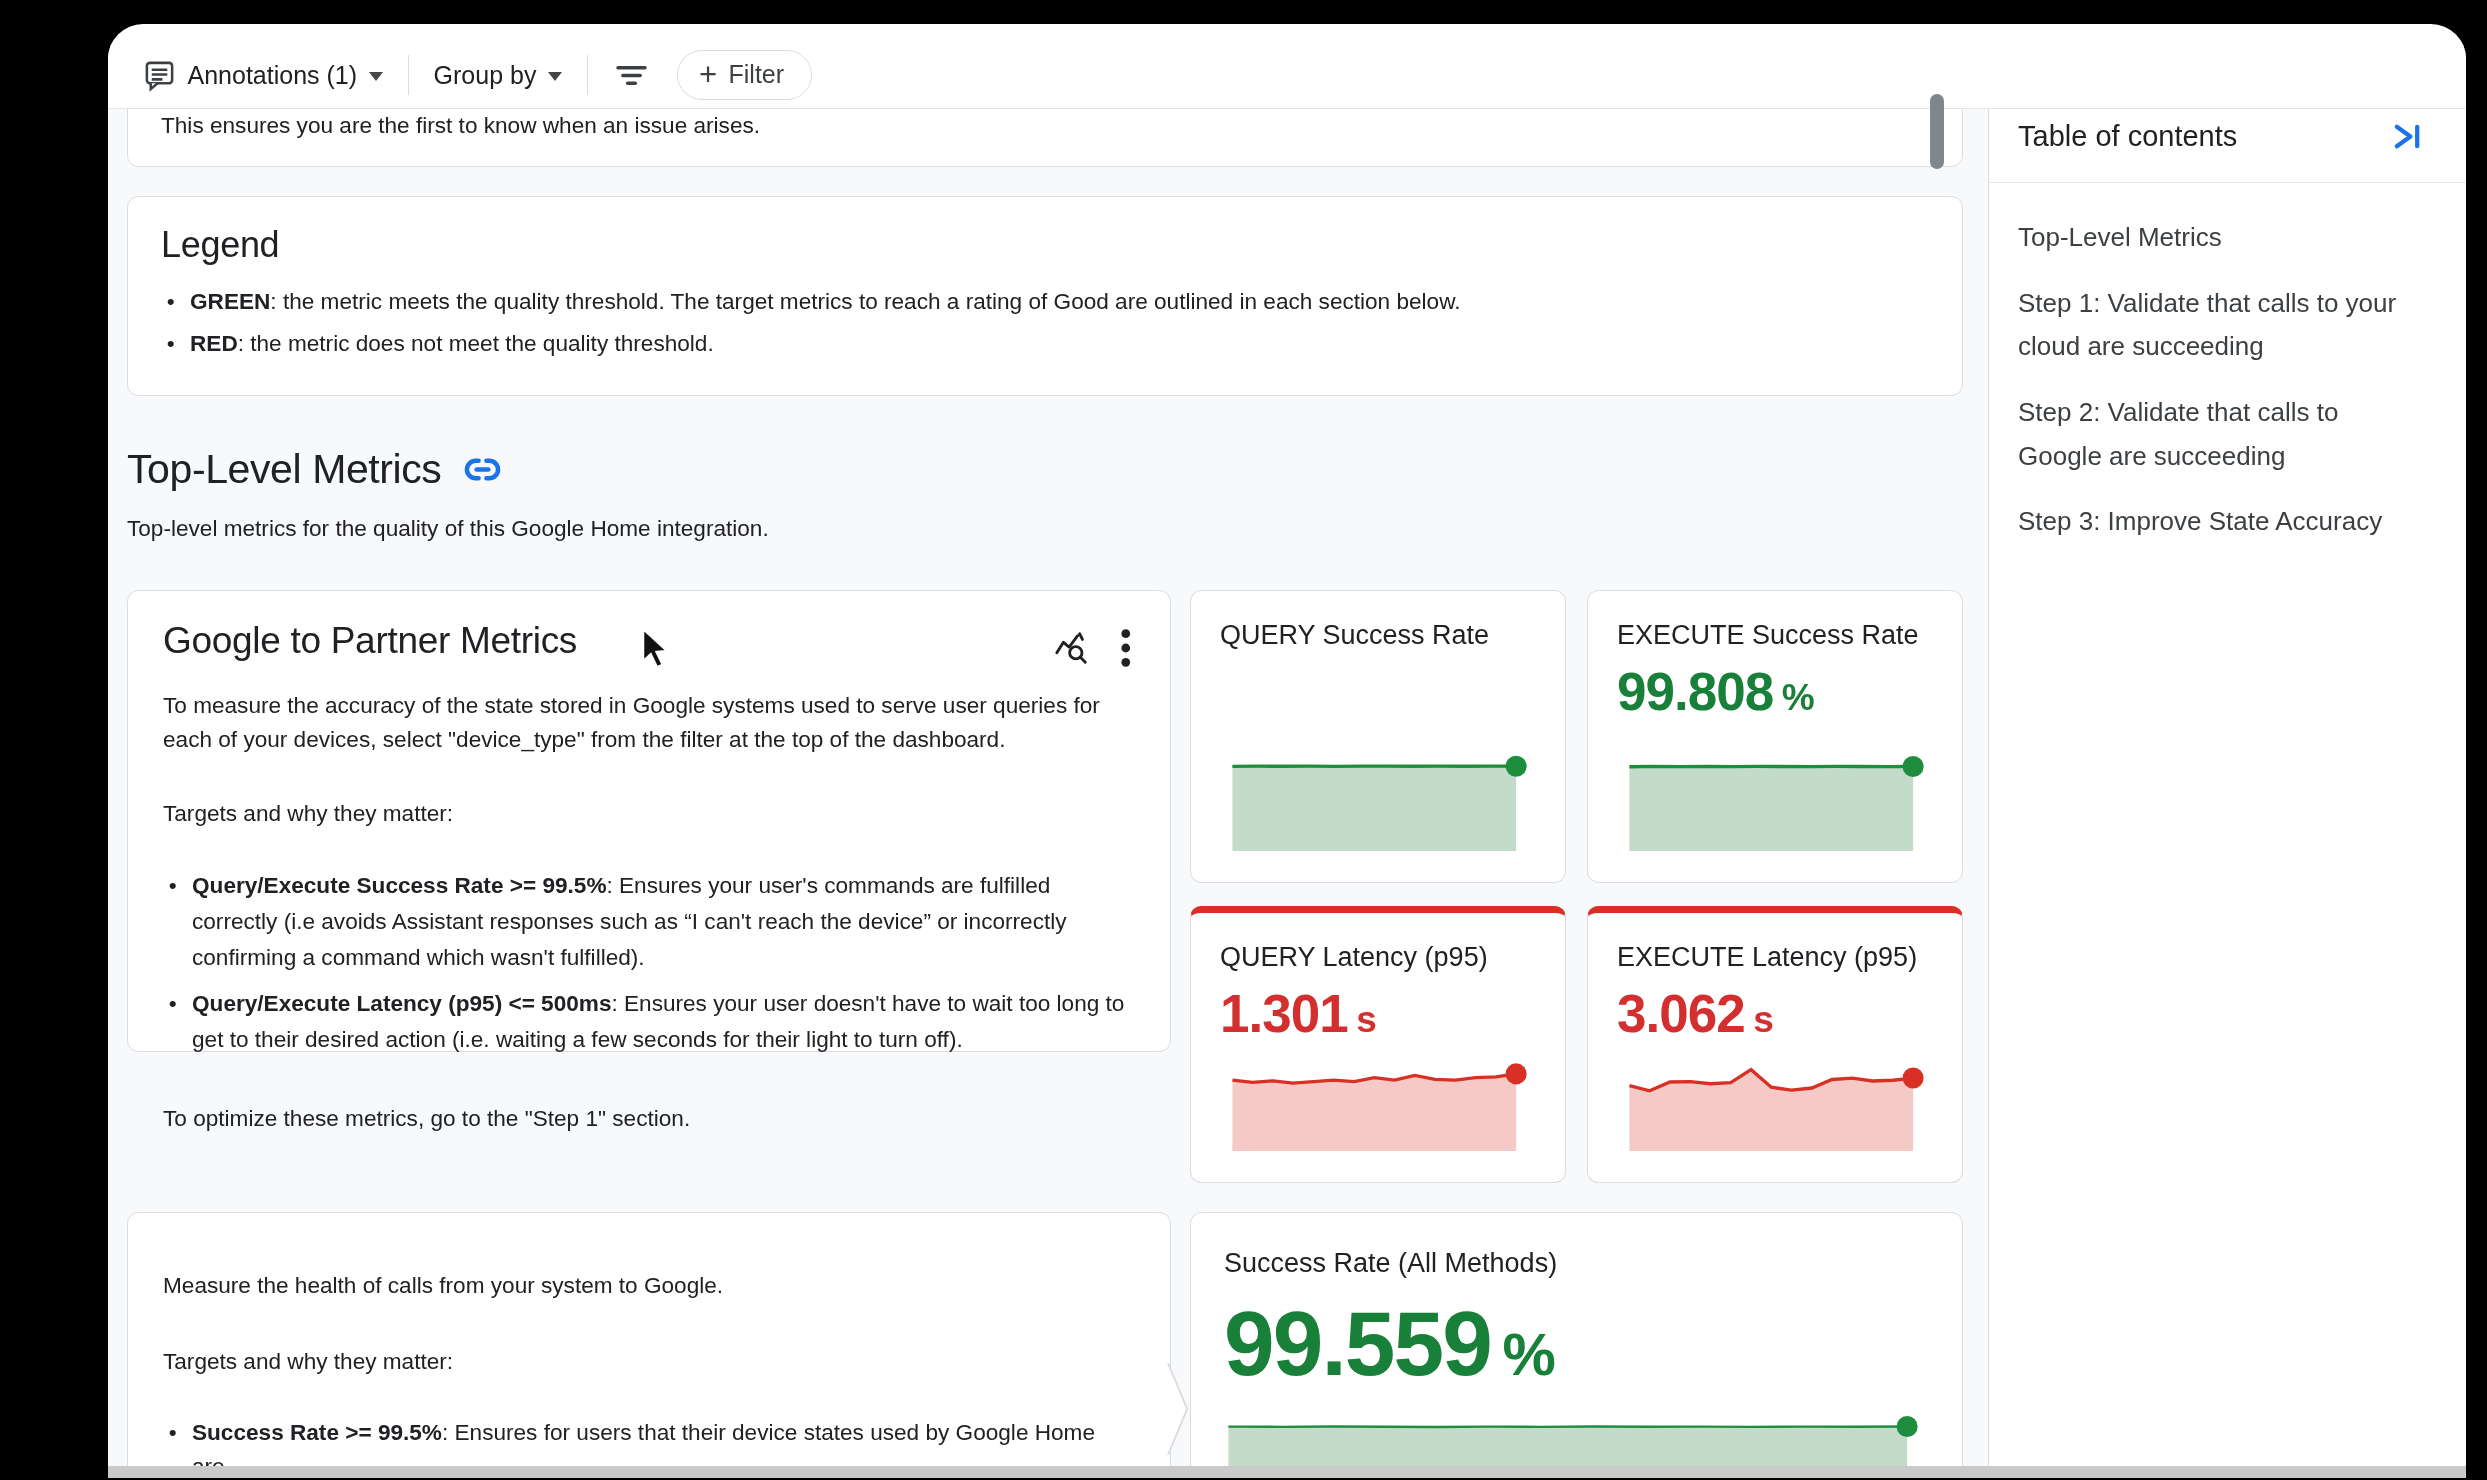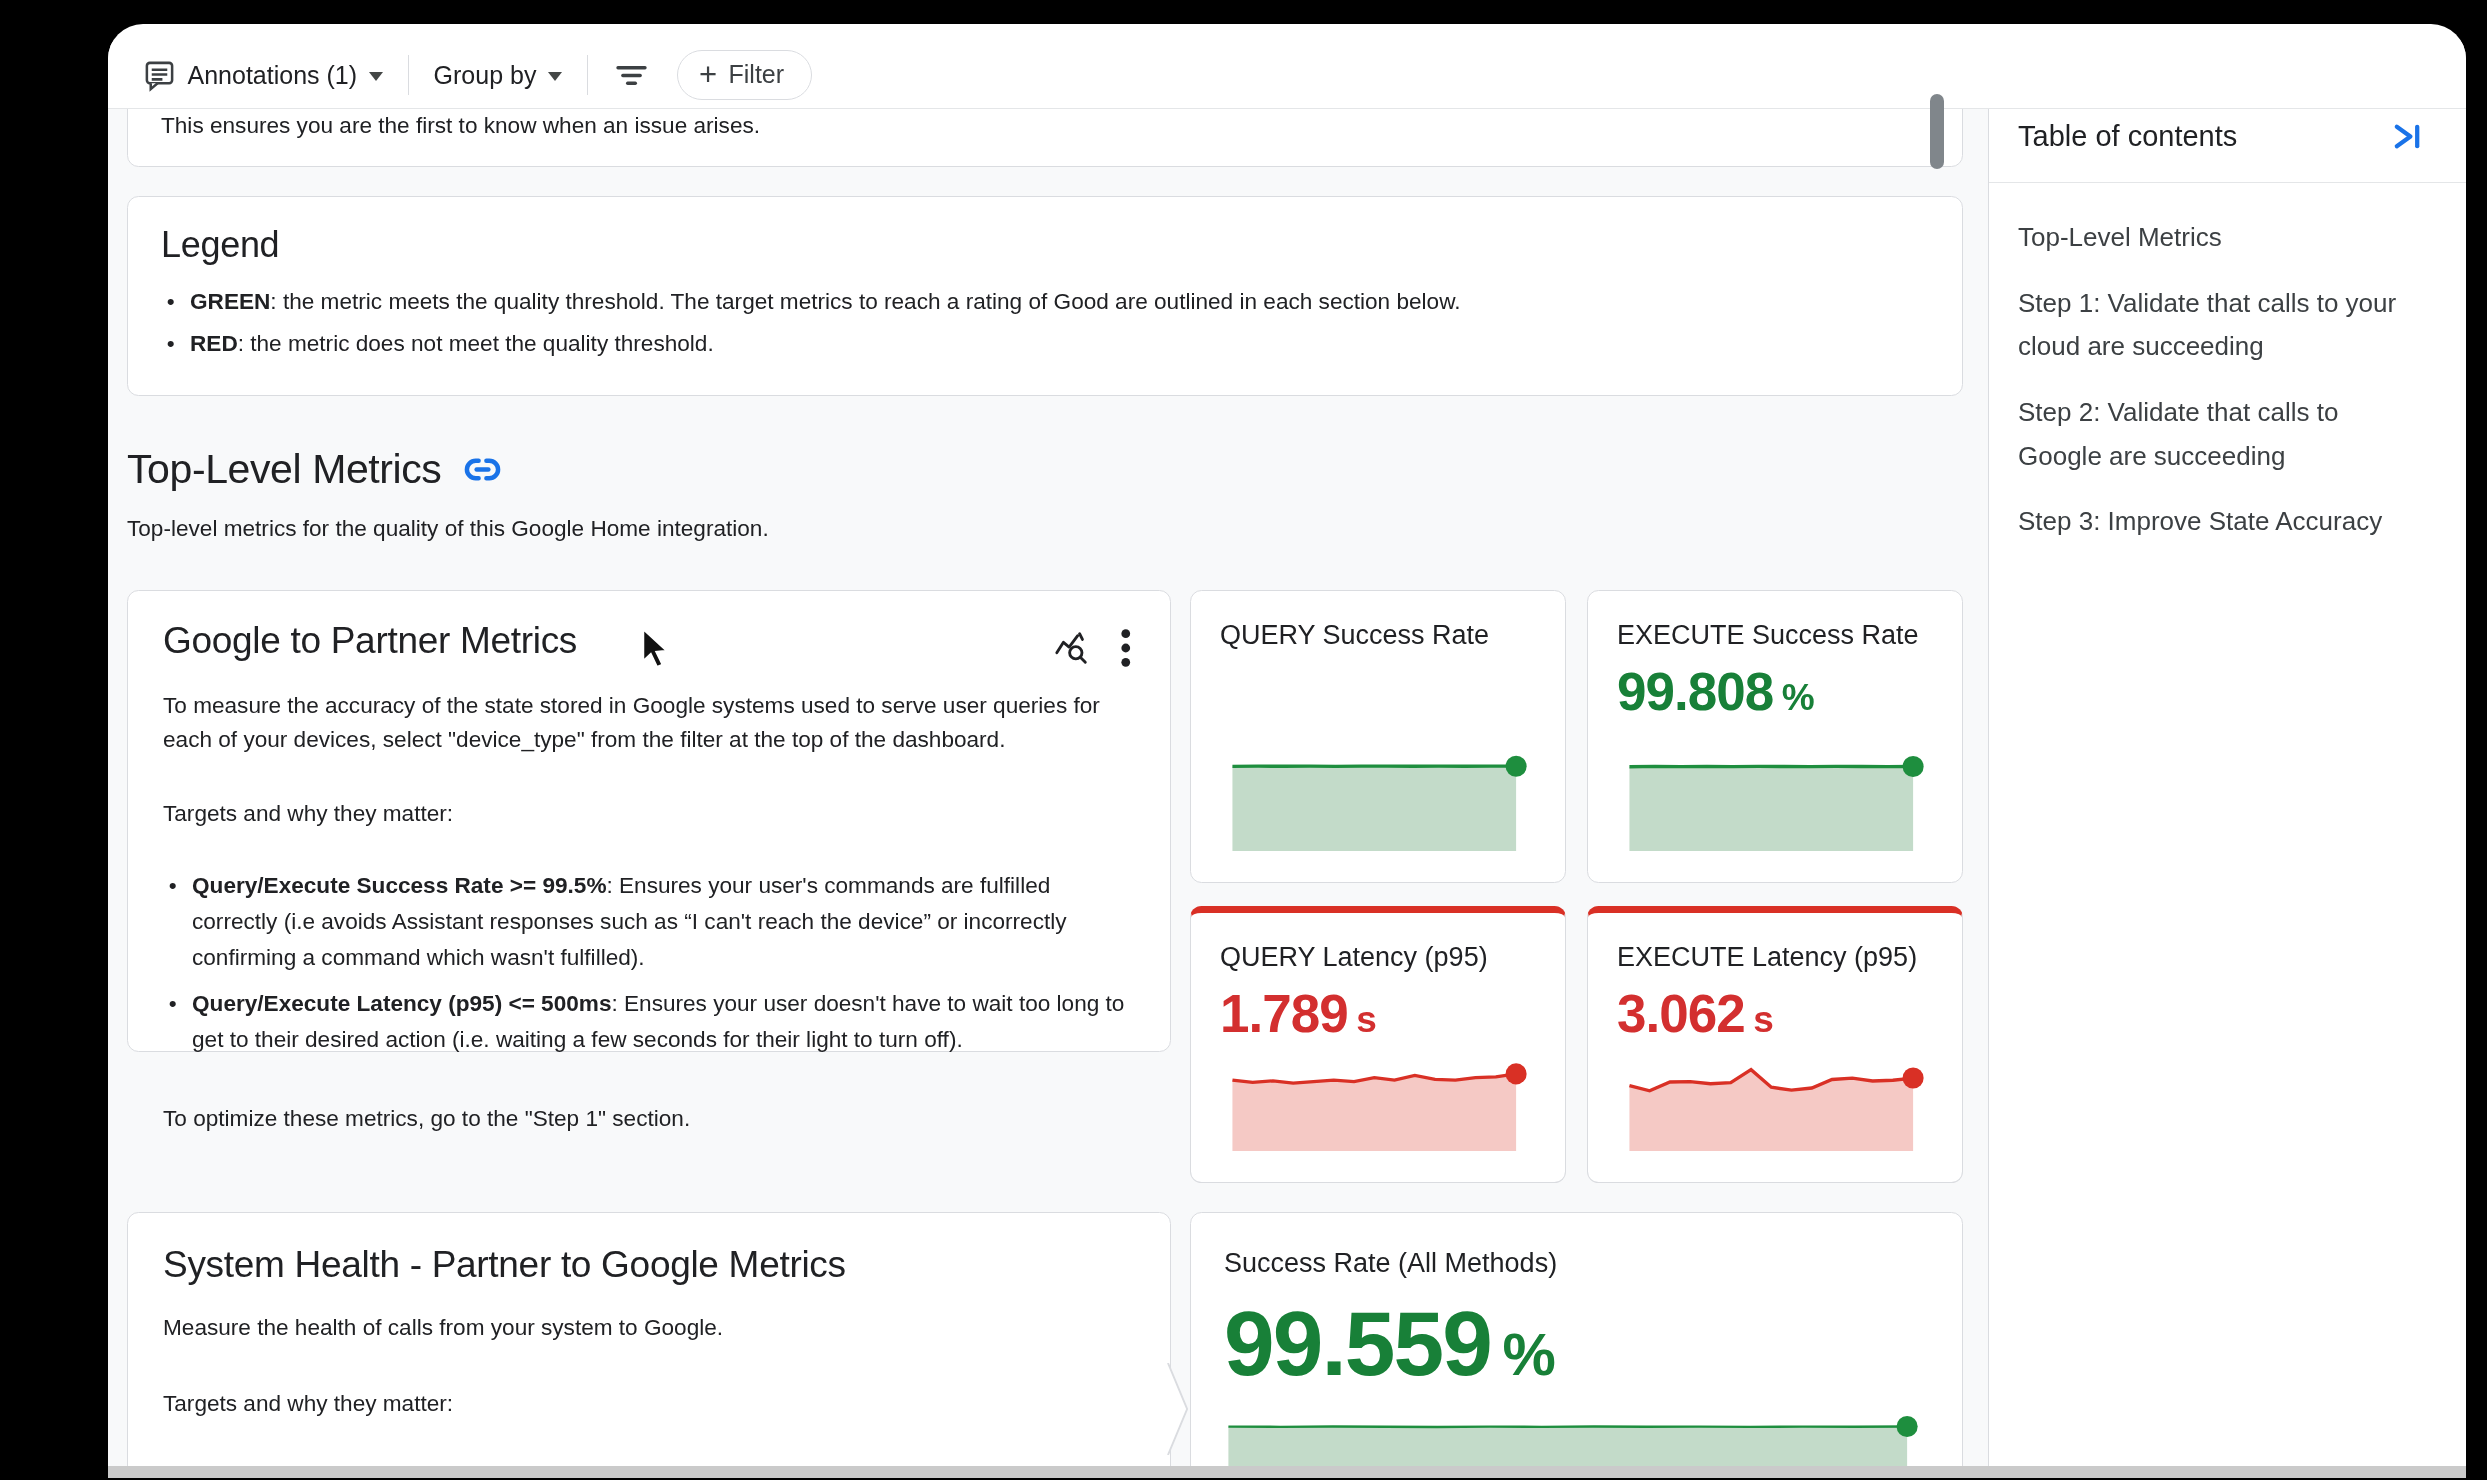--- a/index.html
+++ b/index.html
@@ -211,21 +211,21 @@
             <div class="spark">
                 <svg width="297" height="92" style="position:absolute;inset:0;overflow:visible" viewBox="0 0 309 96">
                   <polygon points="0.0,8.1 26.9,7.7 53.8,7.9 80.7,7.8 107.6,8.0 134.5,7.7 161.5,7.8 188.4,7.9 215.3,7.7 242.2,7.8 269.1,7.9 296.0,7.8 296,96 0,96" fill="#c3dbc9"></polygon>
                   <polyline points="0.0,8.1 26.9,7.7 53.8,7.9 80.7,7.8 107.6,8.0 134.5,7.7 161.5,7.8 188.4,7.9 215.3,7.7 242.2,7.8 269.1,7.9 296.0,7.8" fill="none" stroke="#1e8e3e" stroke-width="3.5"></polyline>
                   <circle cx="296" cy="7.848175182481359" r="11" fill="#1e8e3e"></circle>
                 </svg>
               </div>
           </div>
           <div class="card metric-card bad">
             <div class="metric-title">QUERY Latency (p95)</div>
-            <div class="metric-value"><span>1.789</span><span class="metric-unit">s</span></div>
+            <div class="metric-value"><span>1.301</span><span class="metric-unit">s</span></div>
             <div class="spark">
                 <svg width="297" height="92" style="position:absolute;inset:0;overflow:visible" viewBox="0 0 309 96">
                   <polygon points="0.0,22.0 21.1,24.4 42.3,22.8 63.4,25.2 84.6,23.6 105.7,22.0 126.9,23.6 148.0,19.5 169.1,22.0 190.3,17.1 211.4,21.2 232.6,22.0 253.7,19.5 274.9,18.7 296.0,15.5 296,96 0,96" fill="#f5c9c5"></polygon>
                   <polyline points="0.0,22.0 21.1,24.4 42.3,22.8 63.4,25.2 84.6,23.6 105.7,22.0 126.9,23.6 148.0,19.5 169.1,22.0 190.3,17.1 211.4,21.2 232.6,22.0 253.7,19.5 274.9,18.7 296.0,15.5" fill="none" stroke="#d93025" stroke-width="3.5"></polyline>
                   <circle cx="296" cy="15.538983050847463" r="11" fill="#d93025"></circle>
                 </svg>
               </div>
           </div>
           <div class="card metric-card bad">
             <div class="metric-title">EXECUTE Latency (p95)</div>
@@ -236,21 +236,20 @@
                   <polyline points="0.0,27.7 21.1,33.2 42.3,24.0 63.4,23.6 84.6,25.8 105.7,24.7 126.9,11.1 148.0,29.5 169.1,32.5 190.3,30.3 211.4,21.4 232.6,19.9 253.7,22.9 274.9,22.2 296.0,19.9" fill="none" stroke="#d93025" stroke-width="3.5"></polyline>
                   <circle cx="296" cy="19.864615384615394" r="11" fill="#d93025"></circle>
                 </svg>
               </div>
           </div>
         </div>
       </div>
 
       <div class="bottom-grid">
         <div class="card sh-card">
-          <div class="card-h3">System Health - Partner to Google Metrics</div>
           <div class="body-text sh-desc">Measure the health of calls from your system to Google.</div>
           <div class="body-text sh-targets">Targets and why they matter:</div>
           <div class="sh-bullets">
             <div class="bullet"><b>Success Rate &gt;= 99.5%</b><span>: Ensures for users that their device states used by Google Home are</span></div>
           </div>
 
           <span class="notch">
             <svg width="25" height="92" viewBox="0 0 26 96">
                 <path d="M2,0 L22,48 L2,96" fill="#ffffff" stroke="#dadce0" stroke-width="2"></path>
               </svg>

